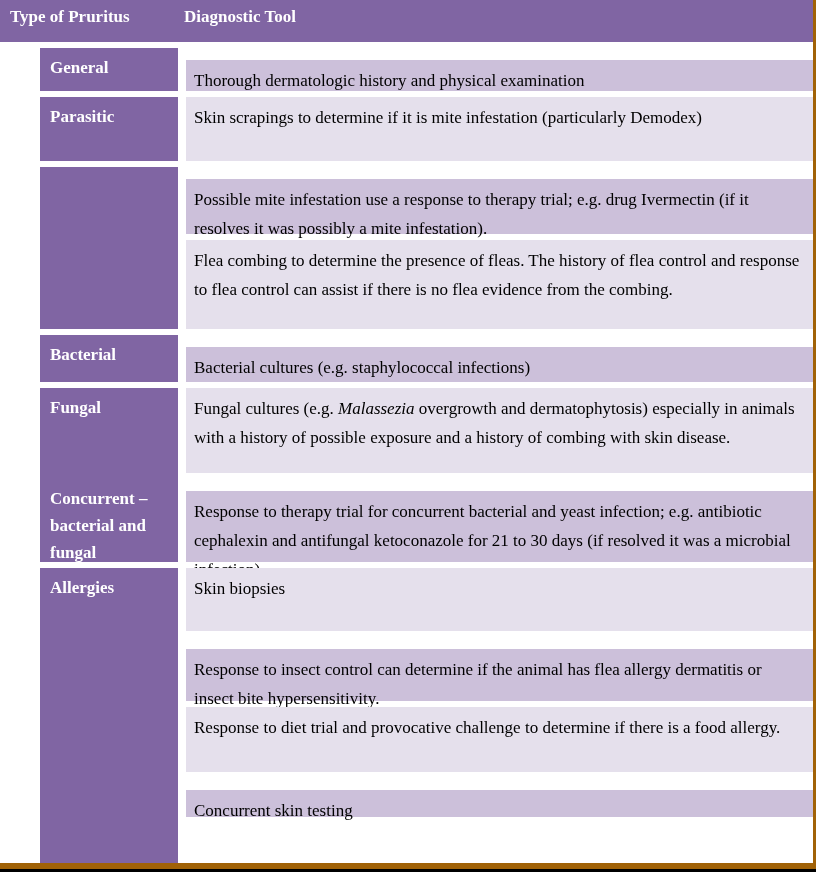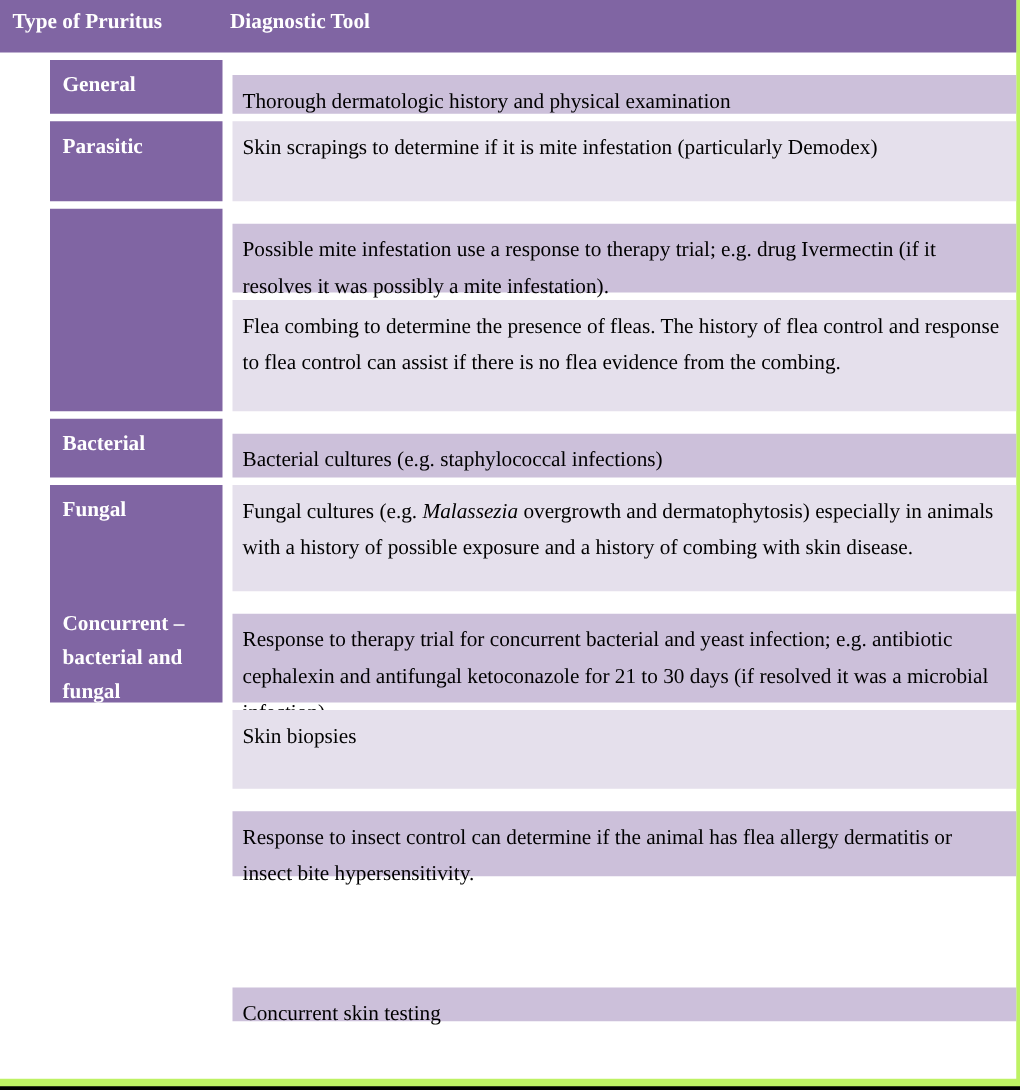--- a/index.html
+++ b/index.html
@@ -1,20 +1,20 @@
 <!DOCTYPE html>
 <html style="--accent: #8065A3; --row-dark: #CCC0DA; --row-light: #E5E0EC; --grid-line: #FFFFFF; --header-text: #FFFFFF; --body-text: #000000; --page-edge: #000000;"><head>
 <meta charset="utf-8">
 <style>
   html, body { margin: 0; padding: 0; }
   .page {
     position: relative;
     width: 816px;
     height: 872px;
-    background: #bef264;
+    background: #a16207;
     overflow: hidden;
     font-family: "Liberation Serif", "DejaVu Serif", serif;
     color: var(--body-text, #000000);
   }
   .ptable {
     display: grid;
     width: 813px;
     grid-template-columns: 178px 627px;
     grid-template-rows: 42px 43px 64px 67px 89px 47px 85px 83px 63px 64px 65px 39px 40px;
     column-gap: 8px;
@@ -83,31 +83,33 @@
     </div>
 
     <div class="lcell" style="grid-row:2">General</div>
     <div class="lcell" style="grid-row:3">Parasitic</div>
     <div class="lcell" style="grid-row:4 / span 2"></div>
     <div class="lcell" style="grid-row:6">Bacterial</div>
     <div class="lcell" style="grid-row:7 / span 2">
       <span>Fungal</span>
       <span class="concurrent-label">Concurrent – bacterial and fungal</span>
     </div>
+    <div class="lcell" style="grid-row:9 / span 5">Allergies</div>
 
     <div class="rcell dark" style="grid-row:2">Thorough dermatologic history and physical examination</div>
     <div class="rcell light" style="grid-row:3">Skin scrapings to determine if it is mite infestation (particularly Demodex)</div>
     <div class="rcell dark" style="grid-row:4">Possible mite infestation use a response to therapy trial; e.g. drug Ivermectin (if it resolves it was possibly a mite infestation).</div>
     <div class="rcell light" style="grid-row:5">Flea combing to determine the presence of fleas. The history of flea control and response to flea control can assist if there is no flea evidence from the combing.</div>
     <div class="rcell dark" style="grid-row:6">Bacterial cultures (e.g. staphylococcal infections)</div>
     <div class="rcell light" style="grid-row:7">
       <span>Fungal cultures (e.g. </span><span class="italic">Malassezia</span><span> overgrowth and dermatophytosis) especially in animals with a history of possible exposure and a history of combing with skin disease.</span>
     </div>
     <div class="rcell dark" style="grid-row:8">Response to therapy trial for concurrent bacterial and yeast infection; e.g. antibiotic cephalexin and antifungal ketoconazole for 21 to 30 days (if resolved it was a microbial infection).</div>
     <div class="rcell light" style="grid-row:9">Skin biopsies</div>
     <div class="rcell dark" style="grid-row:10">Response to insect control can determine if the animal has flea allergy dermatitis or insect bite hypersensitivity.</div>
+    <div class="rcell light" style="grid-row:11">Response to diet trial and provocative challenge to determine if there is a food allergy.</div>
     <div class="rcell dark" style="grid-row:12">Concurrent skin testing</div>
 
   </div>
 
   <div class="bottom-edge"></div>
 
 </div>
 
 </body></html>

